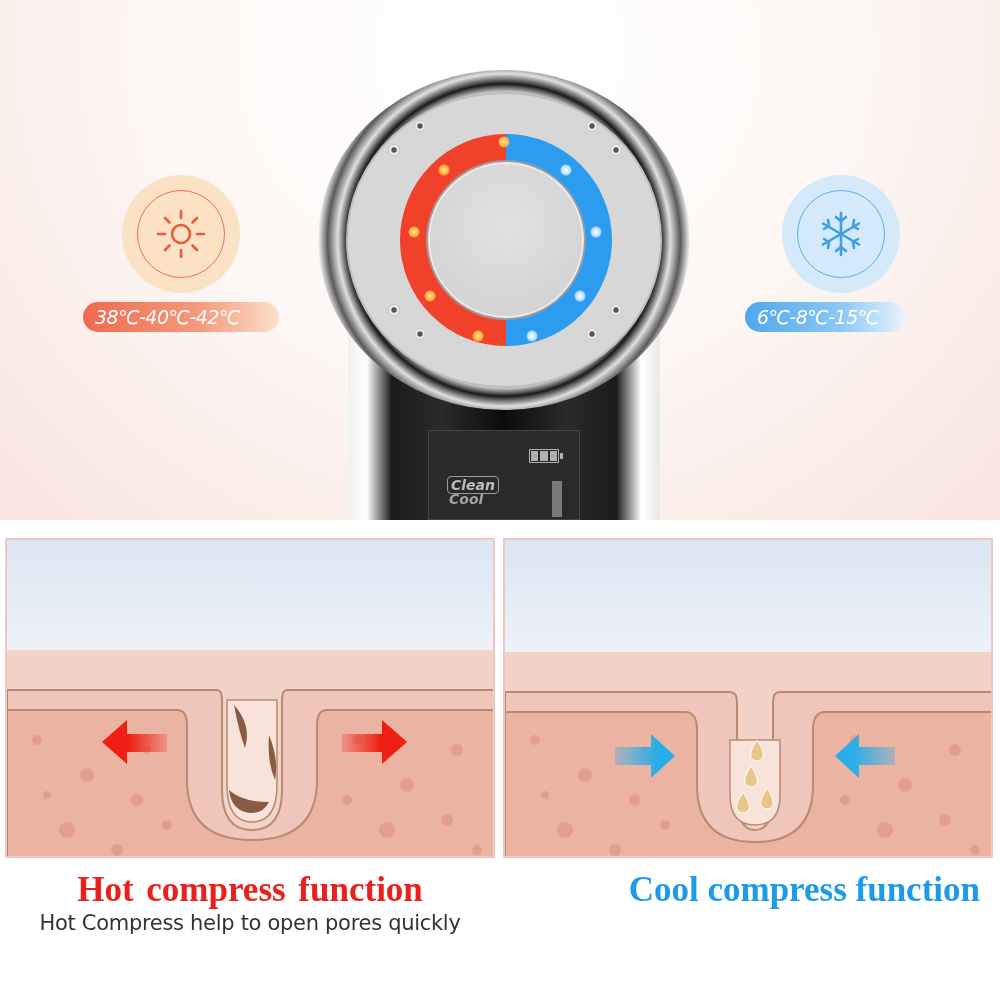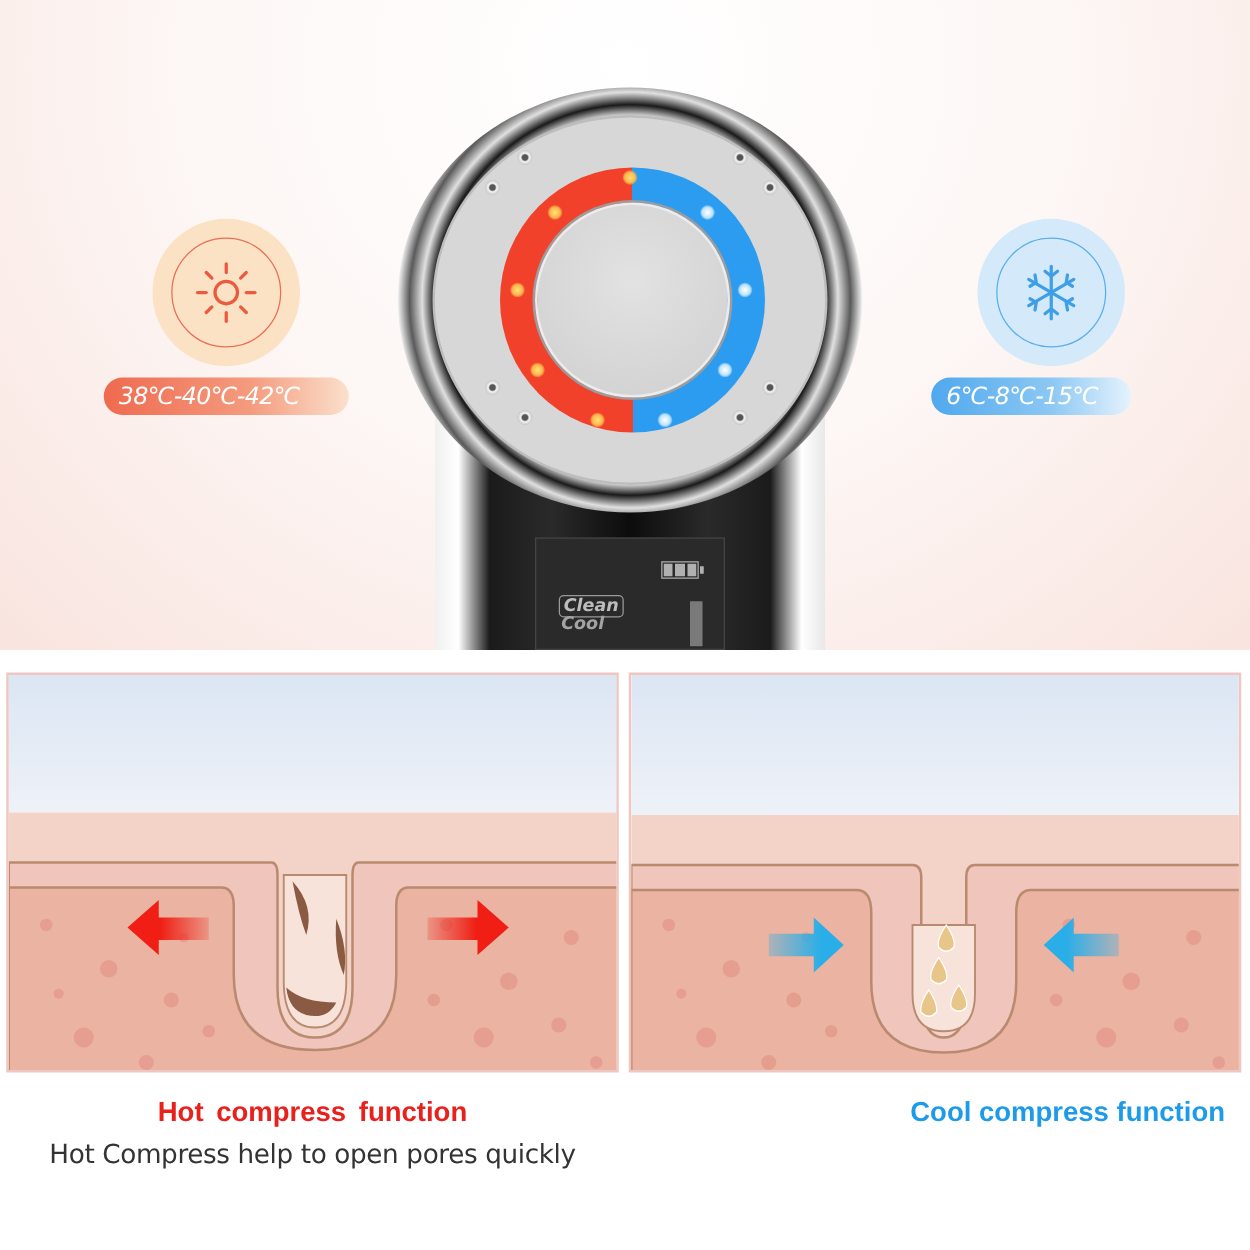--- a/index.html
+++ b/index.html
@@ -49,21 +49,21 @@
   
   .panel { position: absolute; top: 538px; width: 490px; height: 320px; border: 2px solid #f0c6c0; overflow: hidden; }
   .panel.left { left: 5px; }
   .panel.right { left: 503px; }
   .panel svg { display: block; }
 
   
   .caption { position: absolute; top: 870px; width: 500px; text-align: center; }
   .caption.left { left: 0; }
   .caption.right { left: 480px; text-align: right; }
-  .cap-title { font-family: Liberation Sans, sans-serif; font-weight: bold; font-size: 22px; line-height: 40px; }
+  .cap-title { font-family: Liberation Serif, serif; font-weight: bold; font-size: 35px; line-height: 40px; }
   .caption.left .cap-title { color: #e8211c; word-spacing: 4px; }
   .caption.right .cap-title { color: #1d9be8; }
   .cap-body { font-family: "DejaVu Sans", sans-serif; color: #333333; font-size: 21px; line-height: 23px; margin-top: 2px; letter-spacing: -0.3px; }
 </style>
 </head>
 <body>
 
 <div class="hero">
 
   <div class="temp-block hot">

